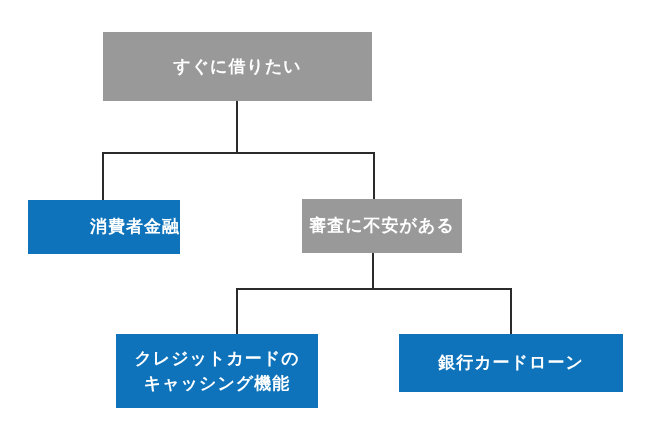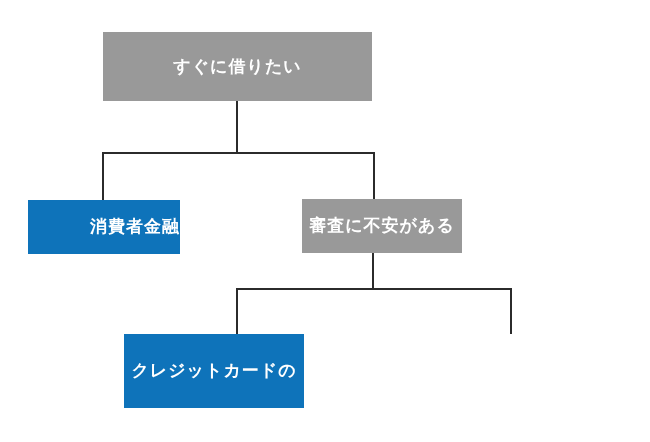--- a/index.html
+++ b/index.html
@@ -29,21 +29,21 @@
     line-height: 1.5;
     box-sizing: border-box;
     z-index: 2;
   }
   .node--gray { background: #999999; }
   .node--blue { background: #0e73ba; }
 
   .node-root         { left: 103px; top: 32px;  width: 269px; height: 69px; }
   .node-consumer     { left: 28px;  top: 200px; width: 152px; height: 54px; align-items: flex-end; }
   .node-screening    { left: 302px; top: 199px; width: 160px; height: 54px; }
-  .node-cashing      { left: 124px; top: 334px; width: 180px; height: 74px; }
+  .node-cashing      { left: 116px; top: 334px; width: 202px; height: 74px; }
   .node-bankloan     { left: 399px; top: 334px; width: 224px; height: 58px; }
 
   .edge {
     position: absolute;
     background: #2b2b2b;
     z-index: 1;
   }
   .edge-v1 { left: 236px; top: 101px; width: 2px;   height: 53px; }
   .edge-h1 { left: 102px; top: 152px; width: 273px; height: 2px;  }
   .edge-v2 { left: 102px; top: 152px; width: 2px;   height: 48px; }
@@ -74,16 +74,20 @@
   <div class="node node--blue node-consumer">
     <span>消費者金融</span>
   </div>
 
   <div class="node node--gray node-screening">
     <span>審査に不安がある</span>
   </div>
 
   <div class="node node--blue node-cashing">
     <span>クレジットカードの</span>
+    <span>キャッシング機能</span>
   </div>
 
+  <div class="node node--blue node-bankloan">
+    <span>銀行カードローン</span>
+  </div>
 
 </div>
 
 </body></html>

